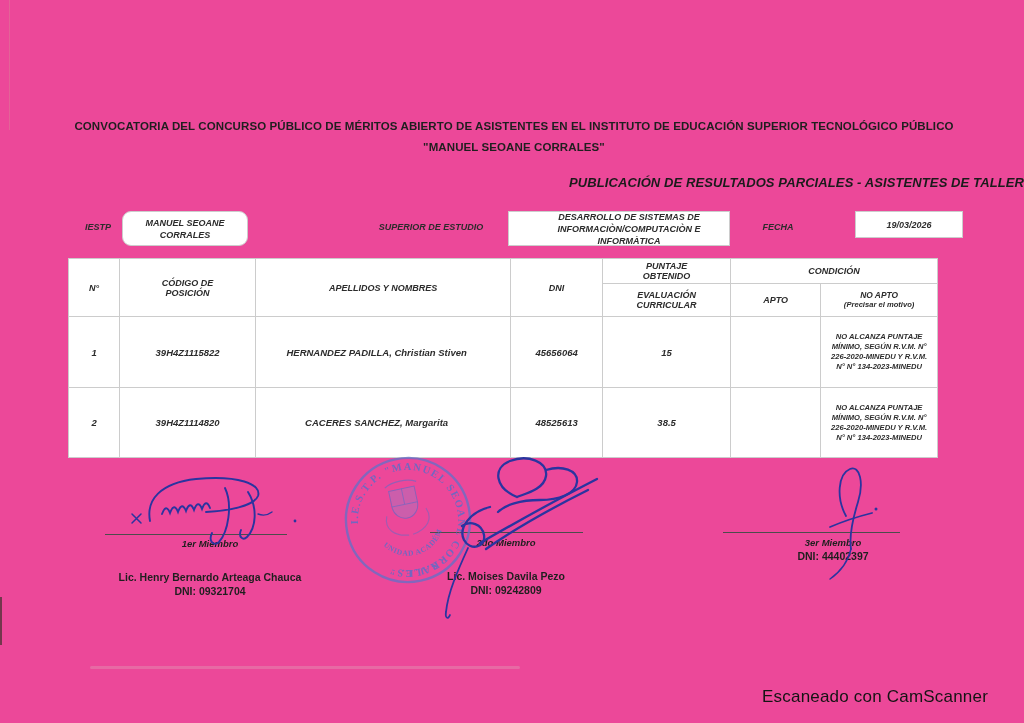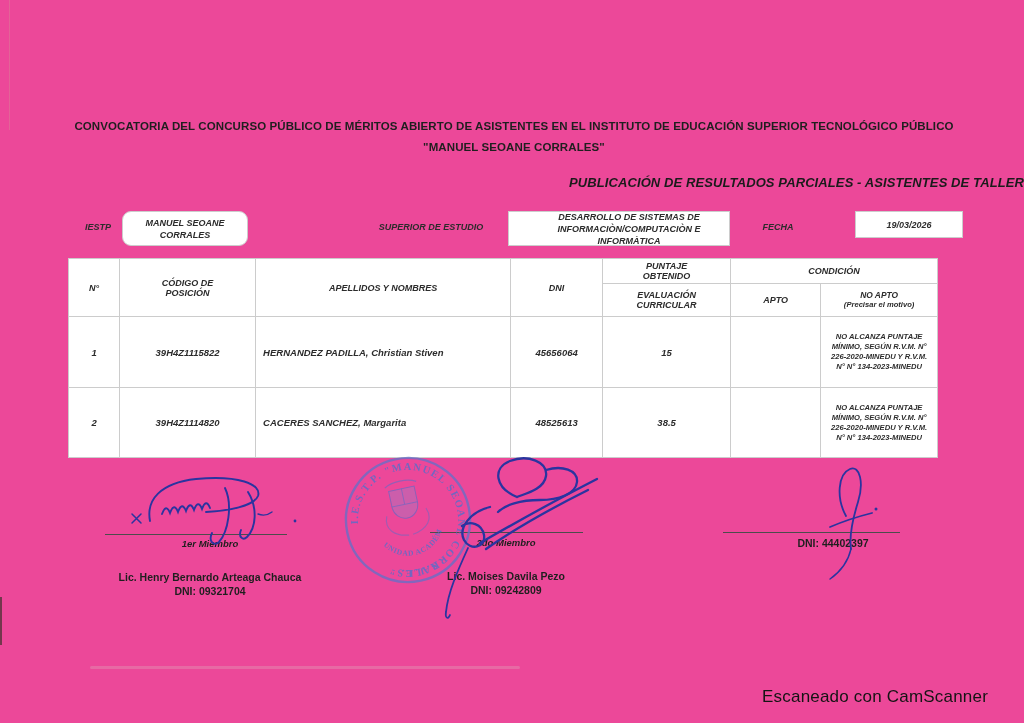--- a/index.html
+++ b/index.html
@@ -32,21 +32,21 @@
   table.results{
     position:absolute;left:68px;top:258px;border-collapse:collapse;table-layout:fixed;
     background:#fff;
   }
   table.results th,table.results td{
     border:1px solid #cccccc;
     font-size:9px;font-weight:bold;font-style:italic;color:#2c2c2c;
     text-align:center;vertical-align:middle;padding:2px 20px;box-sizing:border-box;
     overflow:hidden;
   }
-  table.results td.name-cell{text-align:left;padding-left:7px;font-size:9.5px;}
+  table.results td.name-cell{text-align:center;padding-left:7px;font-size:9.5px;}
   table.results td.data-cell{font-size:9.5px;}
   table.results td.motivo-cell{
     font-size:7.6px;line-height:10px;padding:3px 5px;
   }
   .subnote{font-size:7.6px;font-weight:bold;font-style:italic;display:block;line-height:9px;text-align:center;}
   .sig-line{position:absolute;border-top:1.6px solid #4c4c4c;height:0;}
   .sig-block{position:absolute;text-align:center;color:#1f1f1f;}
   .sig-role{font-size:9.5px;font-weight:bold;font-style:italic;line-height:13px;}
   .sig-name{font-size:10.5px;font-weight:bold;line-height:14px;margin-top:20px;}
   .sig-dni{font-size:10.5px;font-weight:bold;line-height:14px;}
@@ -132,20 +132,21 @@
     <div class="sig-role">1er Miembro</div>
     <div class="sig-name">Lic. Henry Bernardo Arteaga Chauca</div>
     <div class="sig-dni">DNI: 09321704</div>
   </div>
   <div class="sig-block" style="left:400px;top:536px;width:212px;">
     <div class="sig-role">2do Miembro</div>
     <div class="sig-name">Lic. Moises Davila Pezo</div>
     <div class="sig-dni">DNI: 09242809</div>
   </div>
   <div class="sig-block" style="left:713px;top:536px;width:240px;">
+    <div class="sig-role">3er Miembro</div>
     <div class="sig-dni">DNI: 44402397</div>
   </div>
 
   <svg class="ink-overlay" width="1024" height="723" viewBox="0 0 1024 723">
 
     <g transform="translate(408,520) rotate(-12)" opacity="0.85">
       <defs>
         <path id="ringPath" d="M -50,0 A 50,50 0 1 1 50,0 A 50,50 0 1 1 -50,0" fill="none"></path>
         <path id="innerArc" d="M -31,17 A 35,35 0 0 0 31,17" fill="none"></path>
       </defs>

